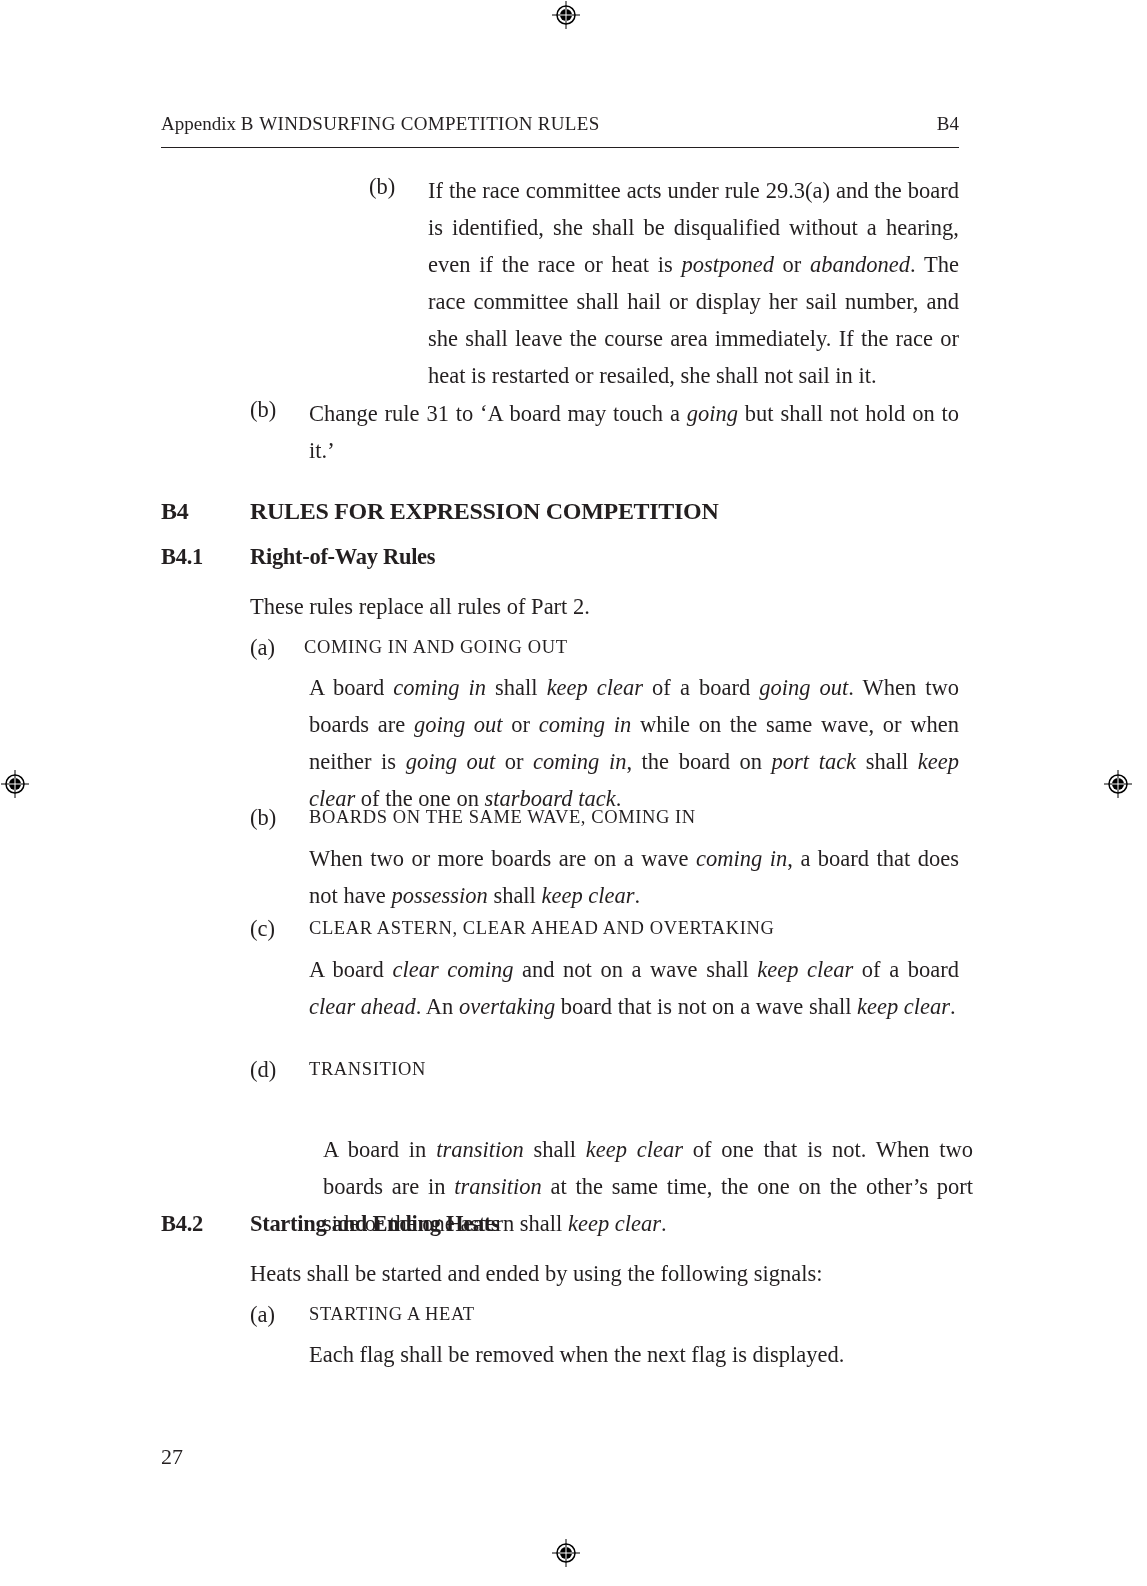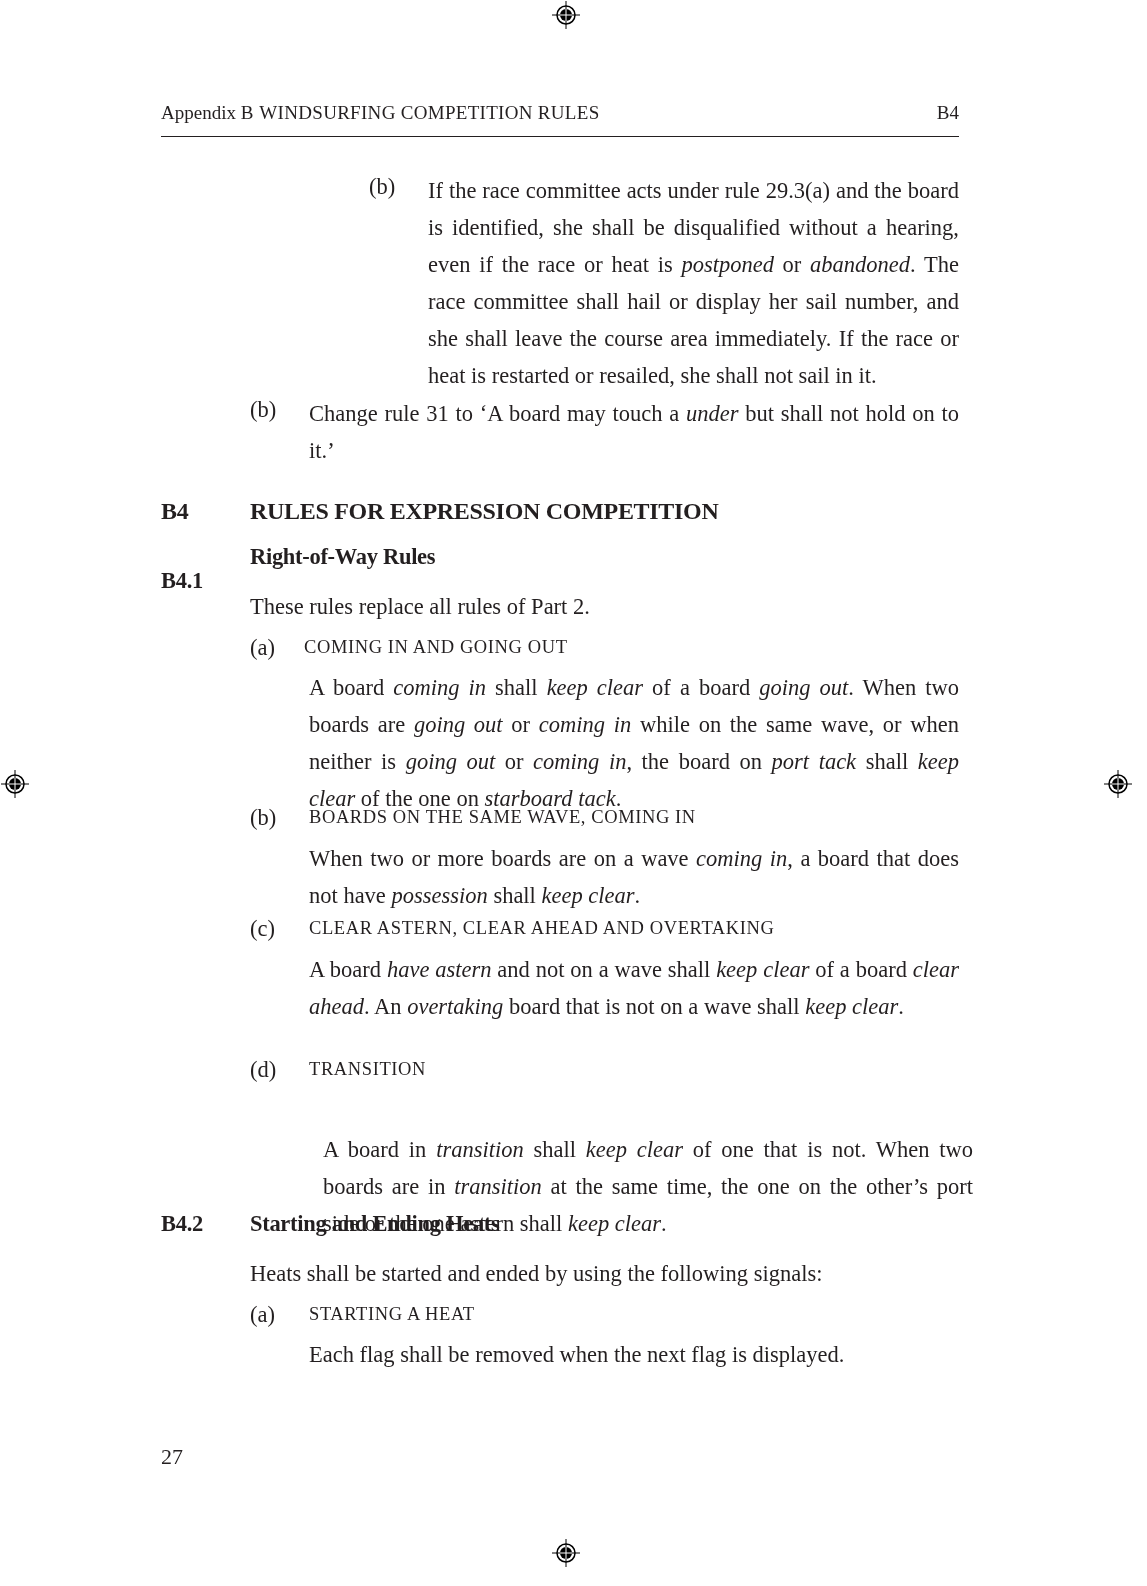--- a/index.html
+++ b/index.html
@@ -1,19 +1,19 @@
 <!DOCTYPE html>
 <html><head>
 <meta charset="utf-8">
 <style>
   html, body { margin: 0; padding: 0; background: #ffffff; }
   body { width: 1147px; height: 1586px; position: relative; overflow: hidden;
          font-family: "Liberation Serif", "DejaVu Serif", serif; color: #231f20; }
   .reg { position: absolute; width: 30px; height: 30px; }
-  .header { position: absolute; left: 161px; top: 100px; width: 798px; height: 36px;
+  .header { position: absolute; left: 161px; top: 111px; width: 798px; height: 36px;
             border-bottom: 1.5px solid #231f20; }
   .header .left { position: absolute; left: 0; top: 2px; font-size: 19px; }
   .header .left .sc { letter-spacing: 0.3px; margin-left: 6px; }
   .header .right { position: absolute; right: 0; top: 2px; font-size: 19px; }
   .p { position: absolute; font-size: 22.5px; line-height: 37px; text-align: justify; }
   .lbl { position: absolute; font-size: 22.5px; line-height: 29.7px; }
   .sc-head { position: absolute; font-size: 18.5px; letter-spacing: 0.6px; line-height: 29px; font-weight: 500; }
   .h1 { position: absolute; font-size: 24px; font-weight: bold; letter-spacing: -0.3px; }
   .h2 { position: absolute; font-size: 22.5px; font-weight: bold; letter-spacing: -0.3px; }
   i { font-style: italic; }
@@ -59,40 +59,40 @@
   <div class="left">
     <span>Appendix B</span><span class="sc">WINDSURFING COMPETITION RULES</span>
   </div>
   <div class="right">B4</div>
 </div>
 
 <div class="lbl" style="left:369px;top:172px;">(b)</div>
 <div class="p" style="left:428px;top:172px;width:531px;"><span>If the race committee acts under rule 29.3(a) and the board is identified, she shall be disqualified without a hearing, even if the race or heat is </span><i>postponed</i><span> or </span><i>abandoned</i><span>. The race committee shall hail or display her sail number, and she shall leave the course area immediately. If the race or heat is restarted or resailed, she shall not sail in it.</span></div>
 
 <div class="lbl" style="left:250px;top:395px;">(b)</div>
-<div class="p" style="left:309px;top:395px;width:650px;"><span>Change rule 31 to ‘A board may touch a </span><i>under</i><span> but shall not hold on to it.’</span></div>
+<div class="p" style="left:309px;top:395px;width:650px;"><span>Change rule 31 to ‘A board may touch a </span><i>going</i><span> but shall not hold on to it.’</span></div>
 
 <div class="h1" style="left:161px;top:498px;">B4</div>
 <div class="h1" style="left:250px;top:498px;">RULES FOR EXPRESSION COMPETITION</div>
 
-<div class="h2" style="left:161px;top:568px;">B4.1</div>
+<div class="h2" style="left:161px;top:544px;">B4.1</div>
 <div class="h2" style="left:250px;top:544px;">Right-of-Way Rules</div>
 <div class="p" style="left:250px;top:588px;">These rules replace all rules of Part 2.</div>
 
 <div class="lbl" style="left:250px;top:633px;">(a)</div>
 <div class="sc-head" style="left:304px;top:633px;">COMING IN AND GOING OUT</div>
 <div class="p" style="left:309px;top:669px;width:650px;"><span>A board </span><i>coming in</i><span> shall </span><i>keep clear</i><span> of a board </span><i>going out</i><span>. When two boards are </span><i>going out</i><span> or </span><i>coming in</i><span> while on the same wave, or when neither is </span><i>going out</i><span> or </span><i>coming in</i><span>, the board on </span><i>port tack</i><span> shall </span><i>keep clear</i><span> of the one on </span><i>starboard tack</i><span>.</span></div>
 
 <div class="lbl" style="left:250px;top:803px;">(b)</div>
 <div class="sc-head" style="left:309px;top:803px;">BOARDS ON THE SAME WAVE, COMING IN</div>
 <div class="p" style="left:309px;top:840px;width:650px;"><span>When two or more boards are on a wave </span><i>coming in</i><span>, a board that does not have </span><i>possession</i><span> shall </span><i>keep clear</i><span>.</span></div>
 
 <div class="lbl" style="left:250px;top:914px;">(c)</div>
 <div class="sc-head" style="left:309px;top:914px;">CLEAR ASTERN, CLEAR AHEAD AND OVERTAKING</div>
-<div class="p" style="left:309px;top:951px;width:650px;"><span>A board </span><i>have astern</i><span> and not on a wave shall </span><i>keep clear</i><span> of a board </span><i>clear ahead</i><span>. An </span><i>overtaking</i><span> board that is not on a wave shall </span><i>keep clear</i><span>.</span></div>
+<div class="p" style="left:309px;top:951px;width:650px;"><span>A board </span><i>clear coming</i><span> and not on a wave shall </span><i>keep clear</i><span> of a board </span><i>clear ahead</i><span>. An </span><i>overtaking</i><span> board that is not on a wave shall </span><i>keep clear</i><span>.</span></div>
 
 <div class="lbl" style="left:250px;top:1055px;">(d)</div>
 <div class="sc-head" style="left:309px;top:1055px;">TRANSITION</div>
 <div class="p" style="left:323px;top:1092px;width:650px;margin-top:39px;"><span>A board in </span><i>transition</i><span> shall </span><i>keep clear</i><span> of one that is not. When two boards are in </span><i>transition</i><span> at the same time, the one on the other’s port side or the one astern shall </span><i>keep clear</i><span>.</span></div>
 
 <div class="h2" style="left:161px;top:1211px;">B4.2</div>
 <div class="h2" style="left:250px;top:1211px;">Starting and Ending Heats</div>
 <div class="p" style="left:250px;top:1255px;">Heats shall be started and ended by using the following signals:</div>
 
 <div class="lbl" style="left:250px;top:1300px;">(a)</div>

